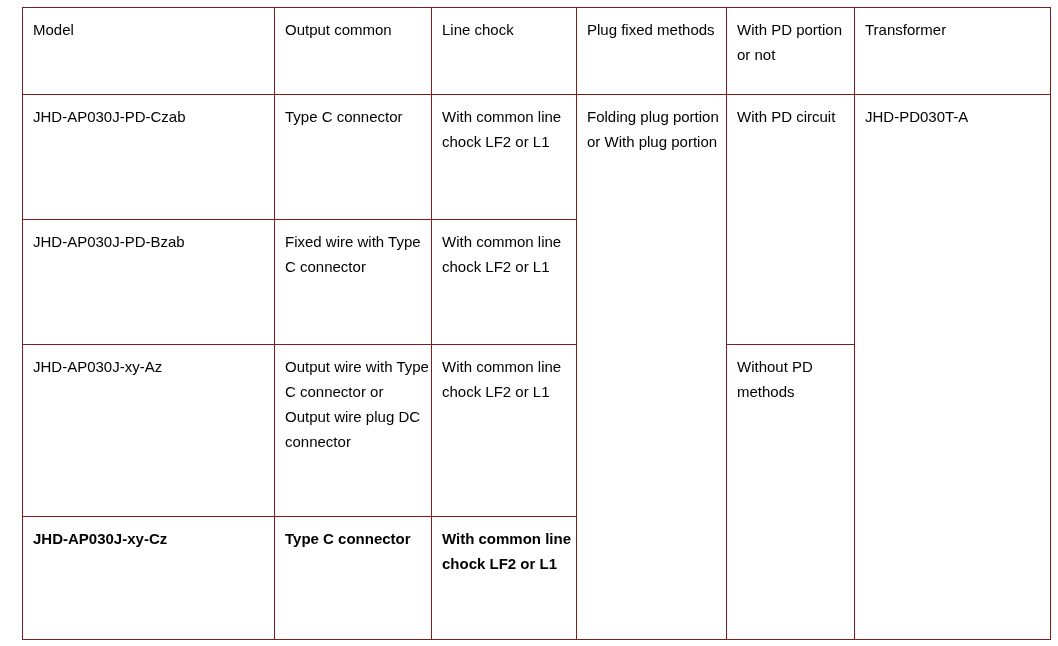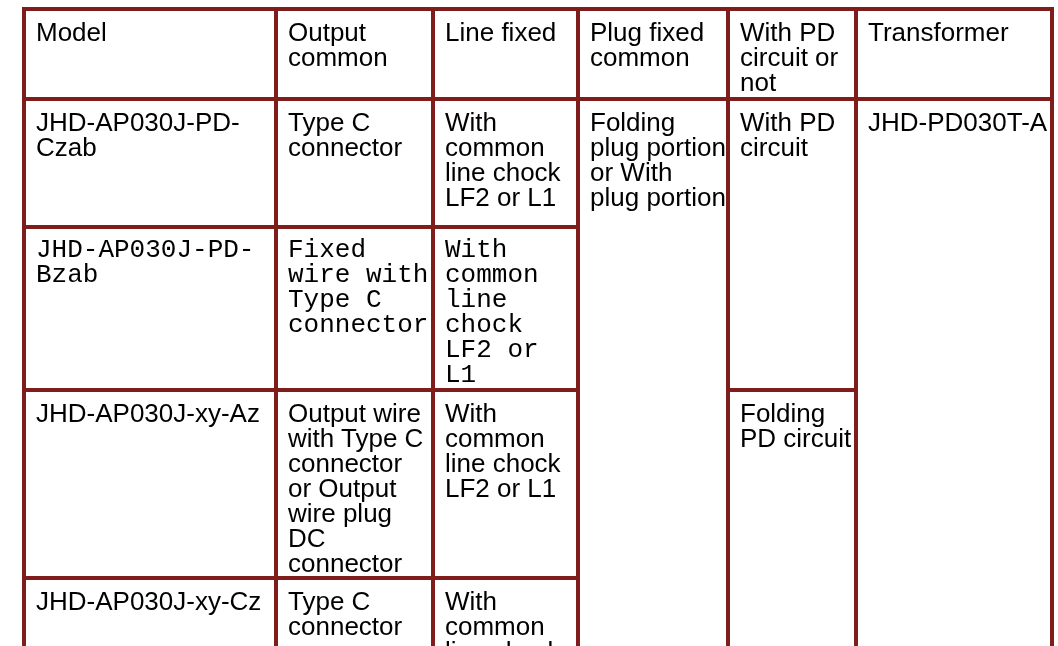--- a/index.html
+++ b/index.html
@@ -25,44 +25,44 @@
 
   table.spec-table {
     border-collapse: collapse;
     table-layout: fixed;
     width: 1028px;
     background: #ffffff;
   }
 
   table.spec-table td,
   table.spec-table th {
-    border: 4px solid #7f1d1d;
+    border: 1px solid #7f1d1d;
     vertical-align: top;
     text-align: left;
     font-weight: normal;
-    font-size: 26px;
+    font-size: 15px;
     line-height: 25px;
     padding: 9px 0 0 10px;
     color: #000000;
     word-wrap: break-word;
   }
 
   
   col.c1 { width: 252px; }
   col.c2 { width: 157px; }
   col.c3 { width: 145px; }
   col.c4 { width: 150px; }
   col.c5 { width: 128px; }
   col.c6 { width: 196px; }
 
   tr.header-row td { height: 77px; }
   tr.row-1 td { height: 115px; margin-left: 40px; }
-  tr.row-2 td { height: 115px; font-family: Liberation Mono, monospace; }
+  tr.row-2 td { height: 115px; }
   tr.row-3 td { height: 162px; }
-  tr.row-4 td { height: 113px; }
+  tr.row-4 td { height: 113px; font-weight: bold; }
 
   .cell-text { display: block; }
 </style>
 </head>
 <body>
 
 <div id="spec-table-wrap">
   <table class="spec-table">
     <colgroup>
       <col class="c1">
@@ -74,27 +74,27 @@
     </colgroup>
     <tbody>
       <tr class="header-row">
         <td>
           <span class="cell-text">Model</span>
         </td>
         <td>
           <span class="cell-text">Output common</span>
         </td>
         <td>
-          <span class="cell-text">Line fixed</span>
+          <span class="cell-text">Line chock</span>
         </td>
         <td>
-          <span class="cell-text">Plug fixed common</span>
+          <span class="cell-text">Plug fixed methods</span>
         </td>
         <td>
-          <span class="cell-text">With PD circuit or not</span>
+          <span class="cell-text">With PD portion or not</span>
         </td>
         <td>
           <span class="cell-text">Transformer</span>
         </td>
       </tr>
 
       <tr class="row-1">
         <td>
           <span class="cell-text">JHD-AP030J-PD-Czab</span>
         </td>
@@ -131,21 +131,21 @@
         <td>
           <span class="cell-text">JHD-AP030J-xy-Az</span>
         </td>
         <td>
           <span class="cell-text">Output wire with Type C connector or Output wire plug DC connector</span>
         </td>
         <td>
           <span class="cell-text">With common line chock LF2 or L1</span>
         </td>
         <td rowspan="2">
-          <span class="cell-text">Folding PD circuit</span>
+          <span class="cell-text">Without PD methods</span>
         </td>
       </tr>
 
       <tr class="row-4">
         <td>
           <span class="cell-text">JHD-AP030J-xy-Cz</span>
         </td>
         <td>
           <span class="cell-text">Type C connector</span>
         </td>

